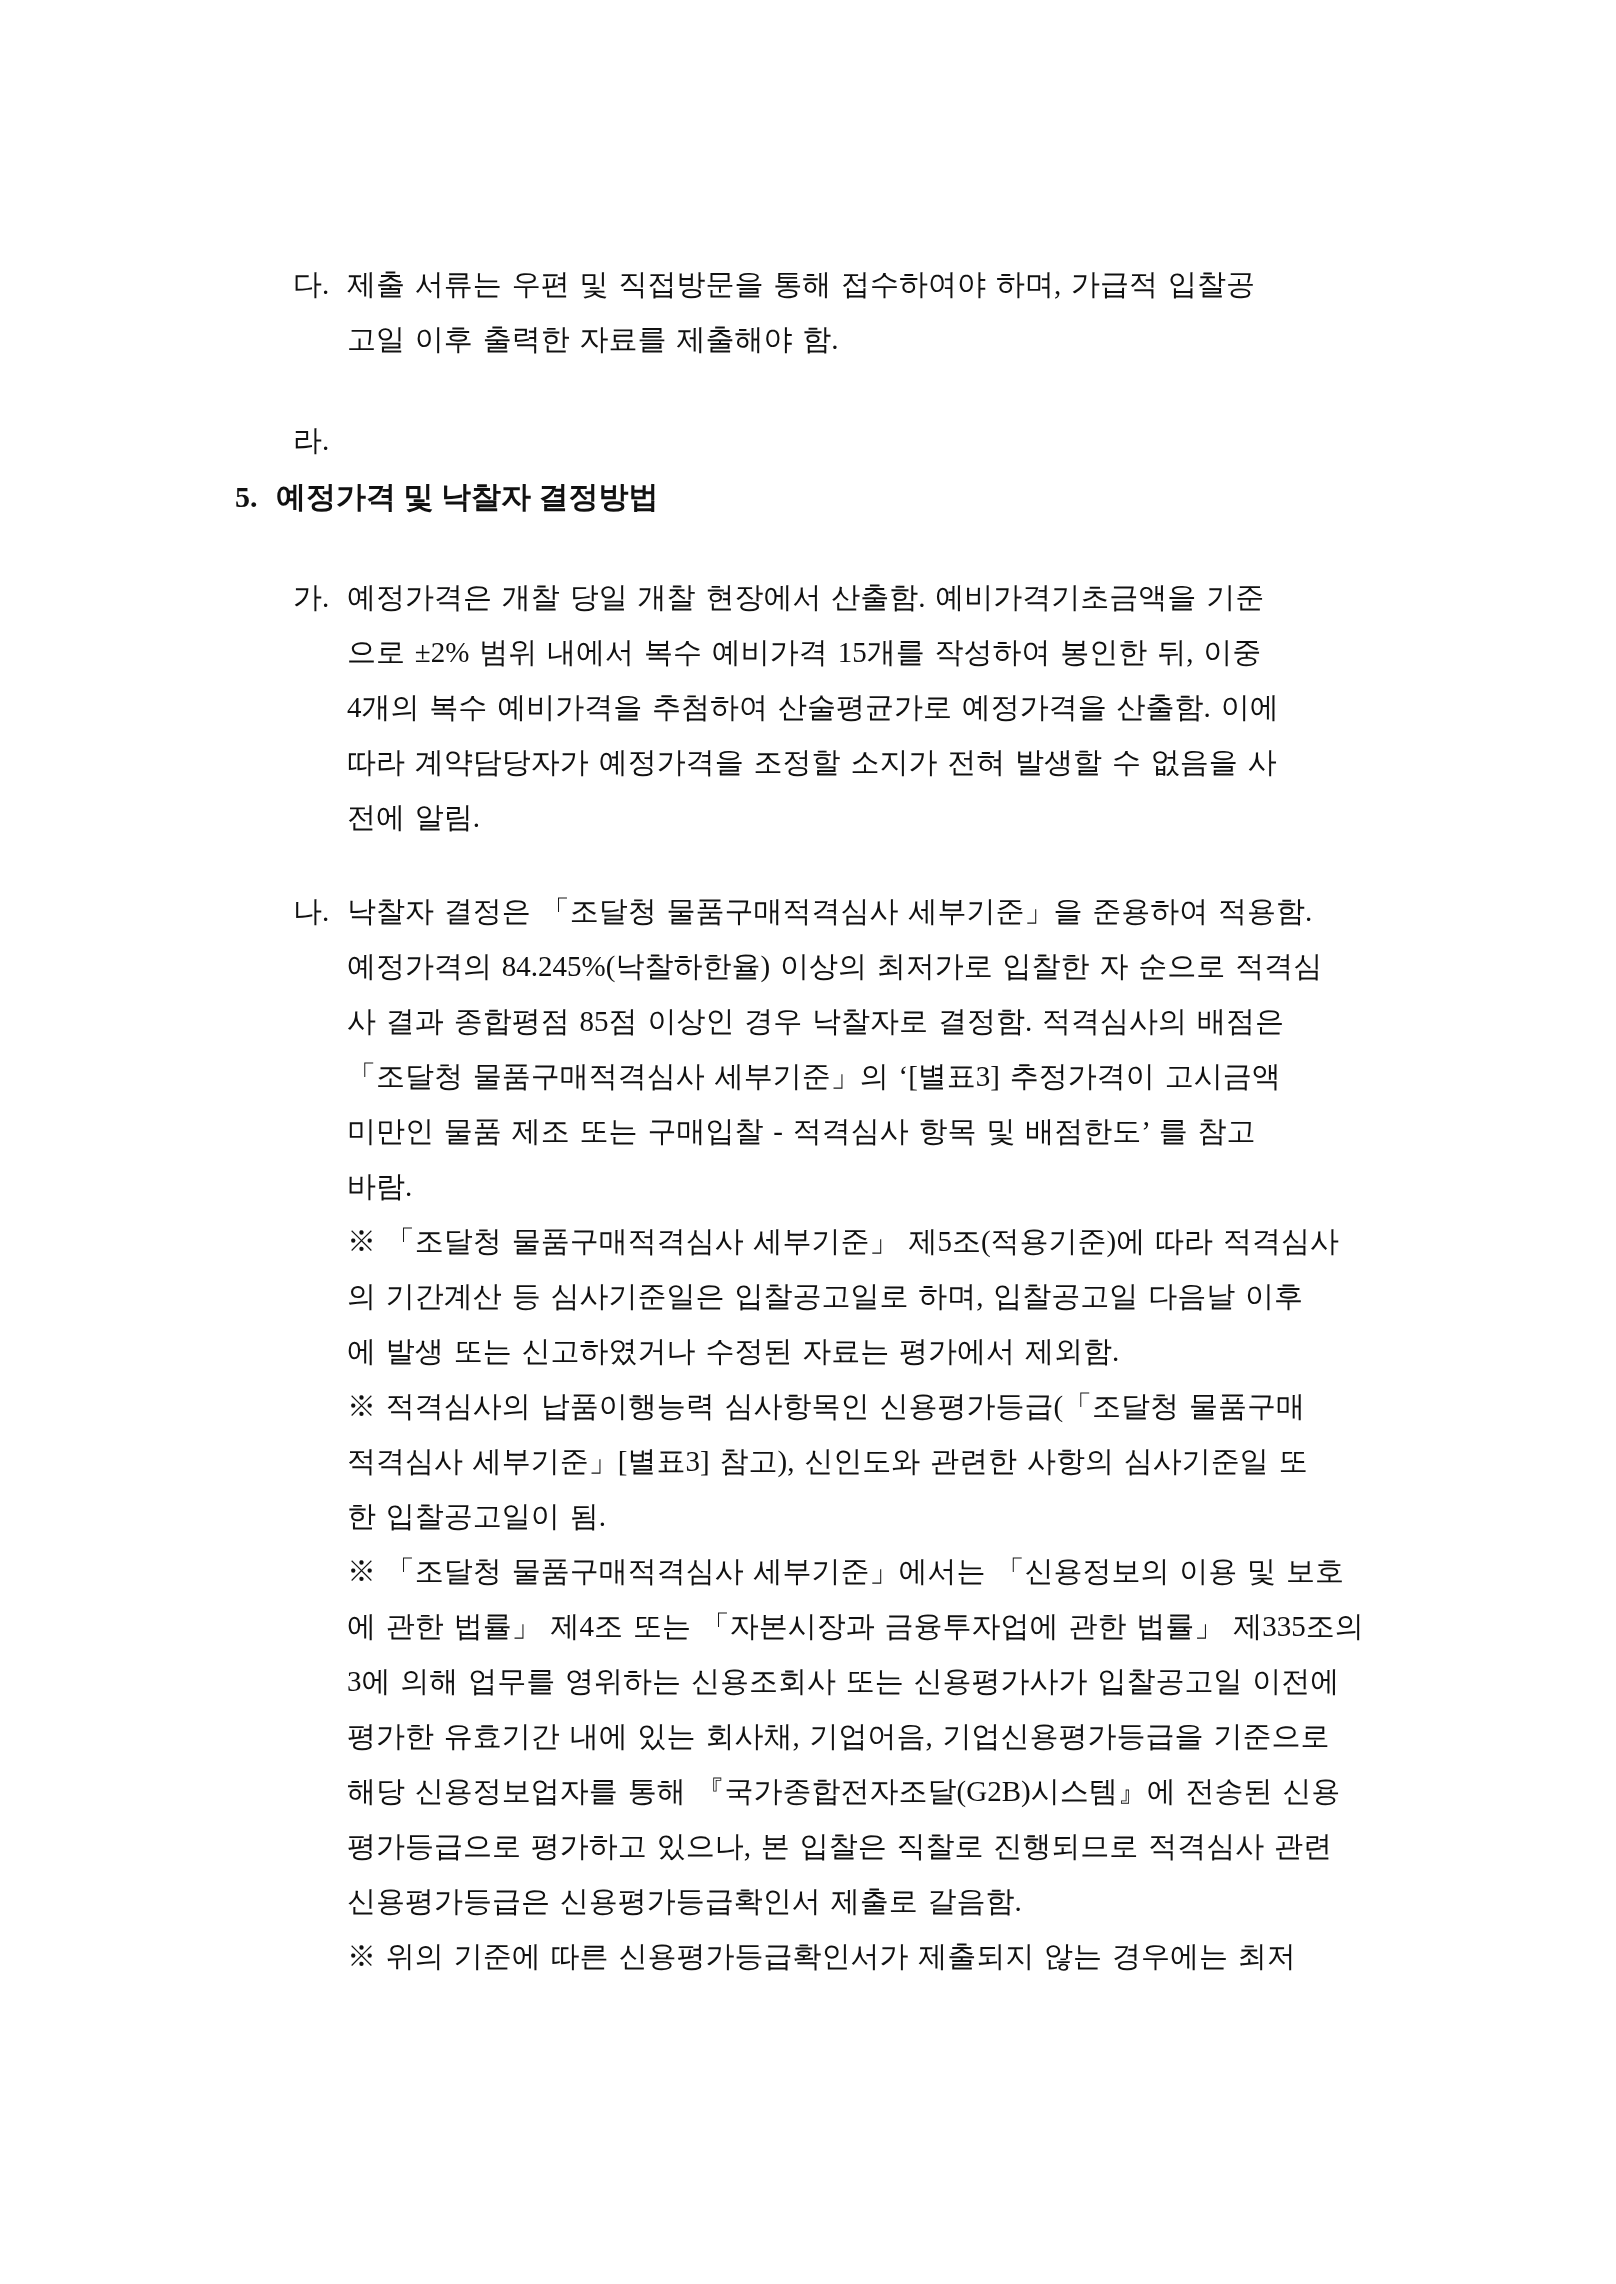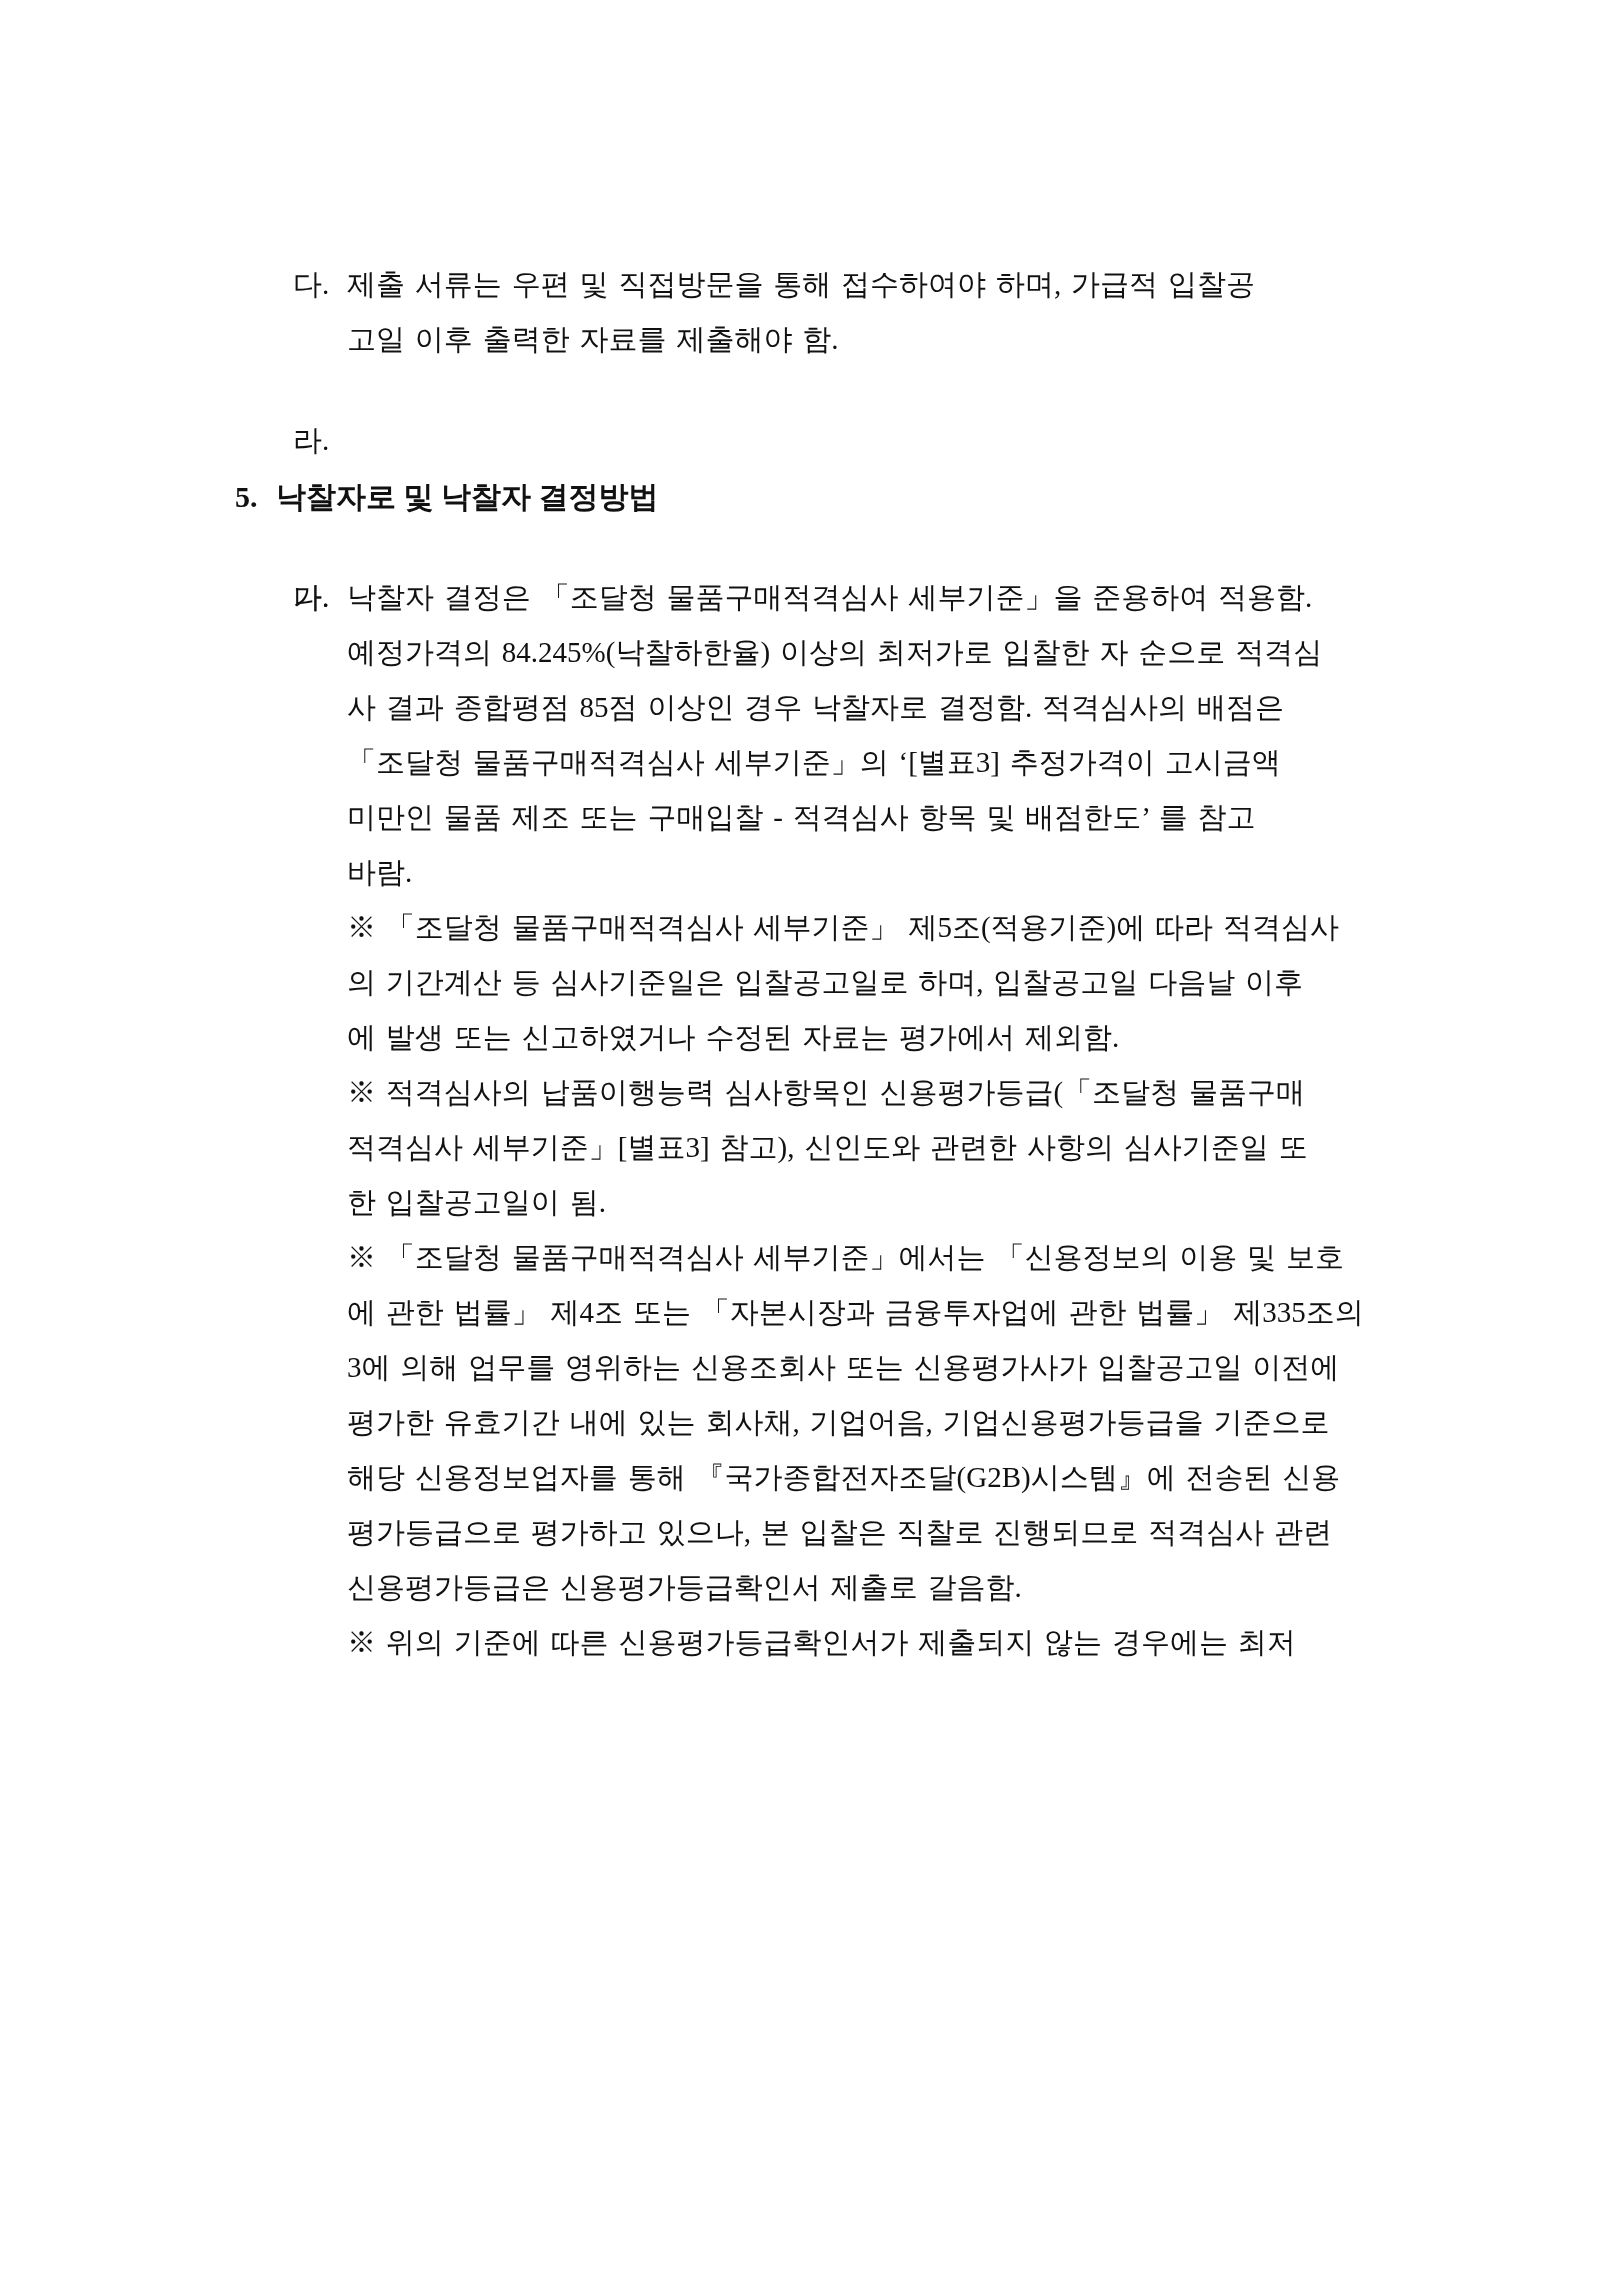--- a/index.html
+++ b/index.html
@@ -63,25 +63,30 @@
     <div class="body">제출 서류는 우편 및 직접방문을 통해 접수하여야 하며, 가급적 입찰공
 고일 이후 출력한 자료를 제출해야 함.</div>
   </div>
 
   <div class="list-item mt-ra">
     <span class="label">라.</span>
   </div>
 
   <div class="section-heading mt-heading">
     <span class="num">5.</span>
-    <span class="title">낙찰자로 및 낙찰자 결정방법</span>
+    <span class="title">예정가격 및 낙찰자 결정방법</span>
   </div>
 
   <div class="list-item mt-ga">
     <span class="label">가.</span>
+    <div class="body">예정가격은 개찰 당일 개찰 현장에서 산출함. 예비가격기초금액을 기준
+으로 ±2% 범위 내에서 복수 예비가격 15개를 작성하여 봉인한 뒤, 이중
+4개의 복수 예비가격을 추첨하여 산술평균가로 예정가격을 산출함. 이에
+따라 계약담당자가 예정가격을 조정할 소지가 전혀 발생할 수 없음을 사
+전에 알림.</div>
   </div>
 
   <div class="list-item mt-na">
     <span class="label">나.</span>
     <div class="body">낙찰자 결정은 「조달청 물품구매적격심사 세부기준」을 준용하여 적용함.
 예정가격의 84.245%(낙찰하한율) 이상의 최저가로 입찰한 자 순으로 적격심
 사 결과 종합평점 85점 이상인 경우 낙찰자로 결정함. 적격심사의 배점은
 「조달청 물품구매적격심사 세부기준」의 ‘[별표3] 추정가격이 고시금액
 미만인 물품 제조 또는 구매입찰 - 적격심사 항목 및 배점한도’ 를 참고
 바람.

